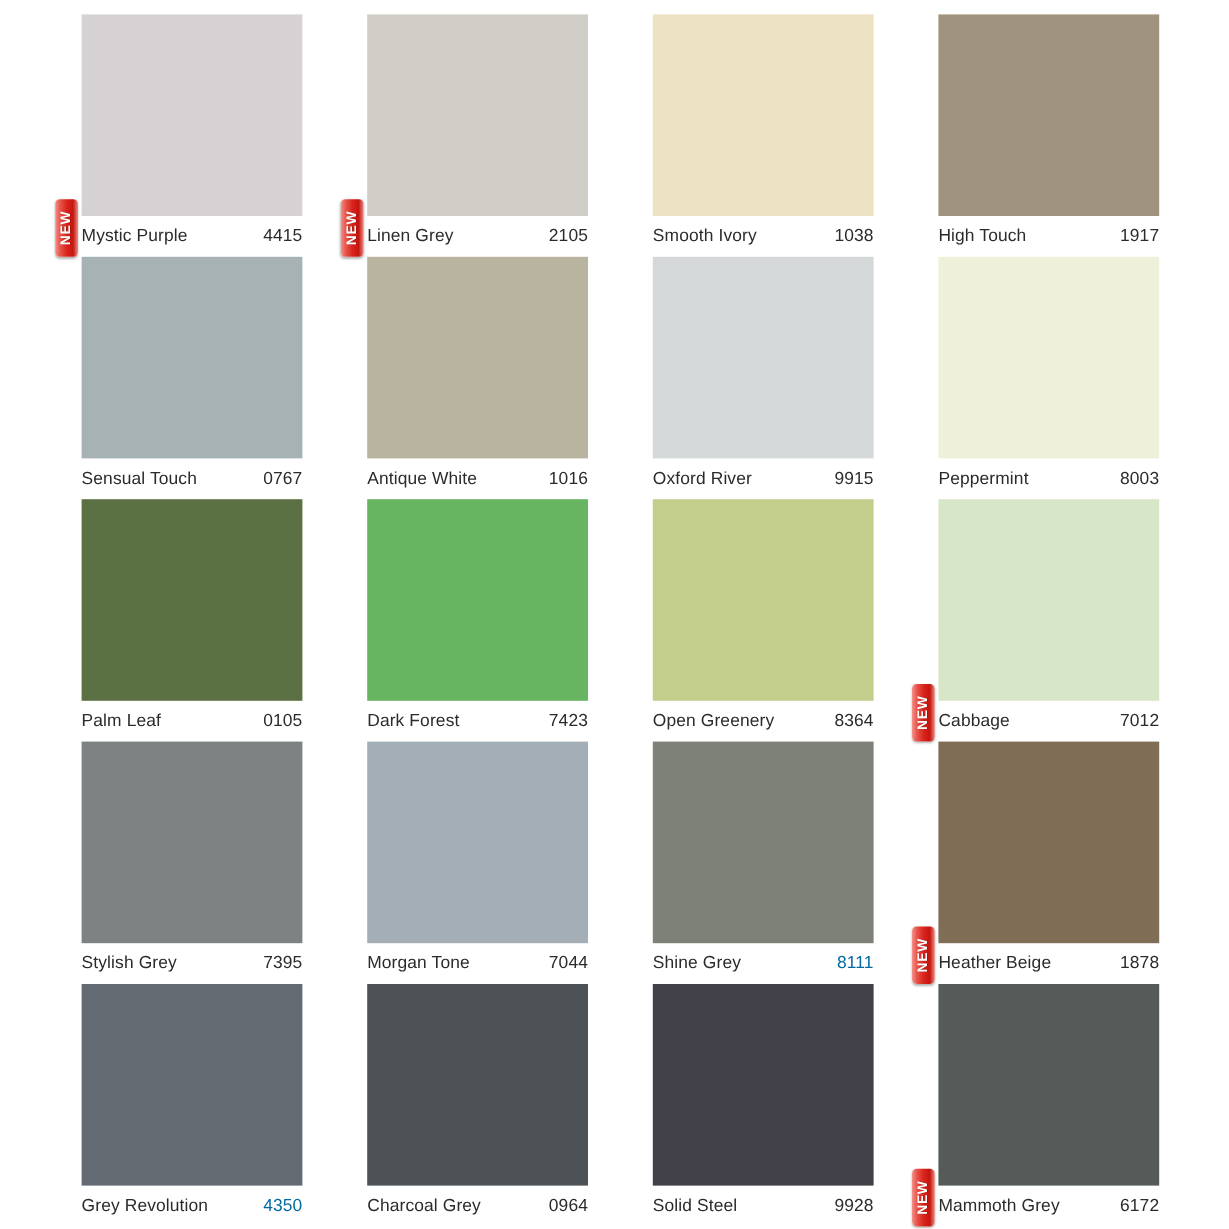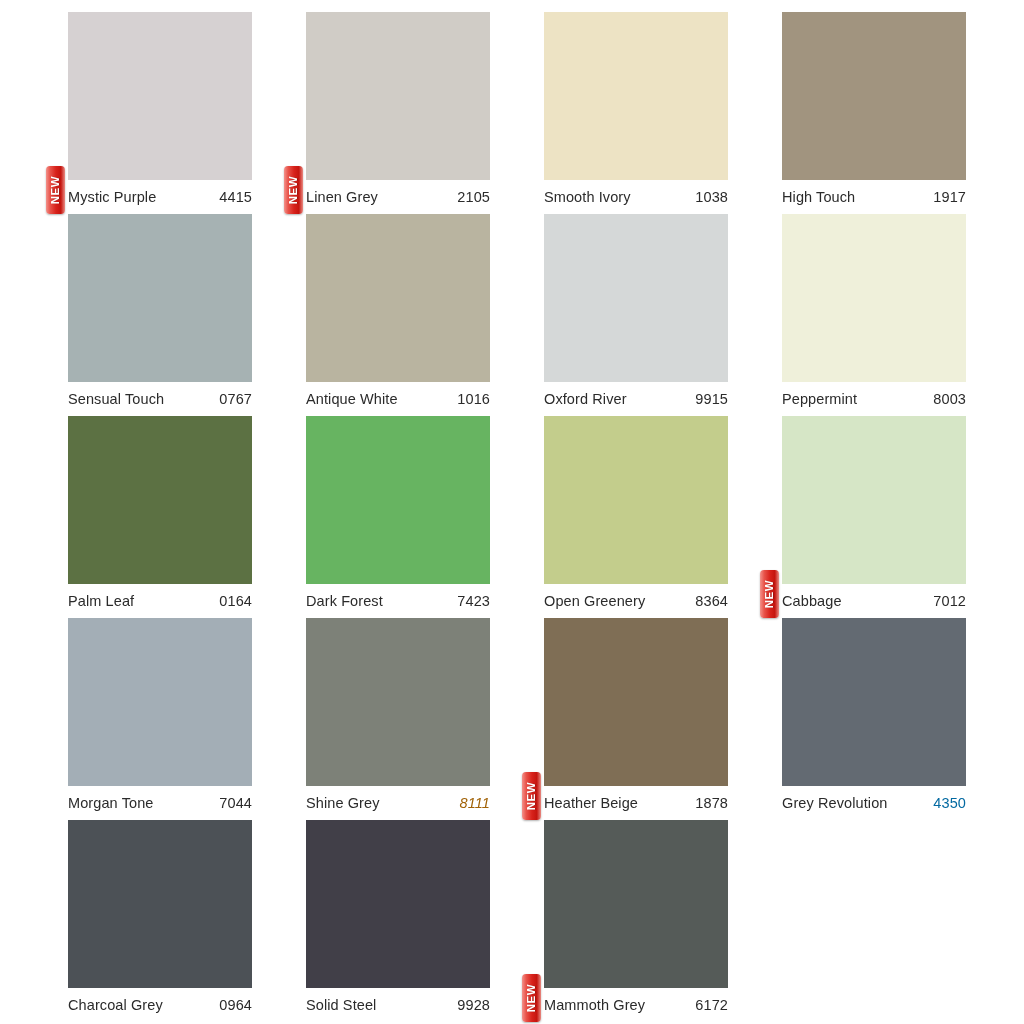--- a/index.html
+++ b/index.html
@@ -159,21 +159,21 @@
       <div class="swatch-chip" style="background: rgb(239, 240, 218);"></div>
       <div class="swatch-meta">
         <span class="swatch-name" style="color: rgb(43, 43, 43);">Peppermint</span>
         <span class="swatch-code" style="color: rgb(43, 43, 43);">8003</span>
       </div>
     </div>
     <div class="swatch-card">
       <div class="swatch-chip" style="background: rgb(92, 113, 67);"></div>
       <div class="swatch-meta">
         <span class="swatch-name" style="color: rgb(43, 43, 43);">Palm Leaf</span>
-        <span class="swatch-code" style="color: rgb(43, 43, 43);">0164</span>
+        <span class="swatch-code" style="color: rgb(43, 43, 43);">0105</span>
       </div>
     </div>
     <div class="swatch-card">
       <div class="swatch-chip" style="background: rgb(103, 180, 97);"></div>
       <div class="swatch-meta">
         <span class="swatch-name" style="color: rgb(43, 43, 43);">Dark Forest</span>
         <span class="swatch-code" style="color: rgb(43, 43, 43); text-align: center;">7423</span>
       </div>
     </div>
     <div class="swatch-card">
@@ -187,31 +187,38 @@
       <div class="swatch-chip" style="background: rgb(214, 230, 198);"></div>
       <div class="new-badge" style="background: linear-gradient(to right, rgb(243, 146, 139) 0%, rgb(232, 83, 74) 22%, rgb(216, 35, 28) 52%, rgb(197, 21, 15) 78%, rgb(233, 139, 131) 100%);">
         <span class="new-badge-text">NEW</span>
       </div>
       <div class="swatch-meta">
         <span class="swatch-name" style="color: rgb(43, 43, 43);">Cabbage</span>
         <span class="swatch-code" style="color: rgb(43, 43, 43);">7012</span>
       </div>
     </div>
     <div class="swatch-card">
+      <div class="swatch-chip" style="background: rgb(125, 130, 131);"></div>
+      <div class="swatch-meta">
+        <span class="swatch-name" style="color: rgb(43, 43, 43);">Stylish Grey</span>
+        <span class="swatch-code" style="color: rgb(43, 43, 43);">7395</span>
+      </div>
+    </div>
+    <div class="swatch-card">
       <div class="swatch-chip" style="background: rgb(163, 174, 182);"></div>
       <div class="swatch-meta">
         <span class="swatch-name" style="color: rgb(43, 43, 43);">Morgan Tone</span>
         <span class="swatch-code" style="color: rgb(43, 43, 43);">7044</span>
       </div>
     </div>
     <div class="swatch-card">
       <div class="swatch-chip" style="background: rgb(125, 129, 120);"></div>
       <div class="swatch-meta">
         <span class="swatch-name" style="color: rgb(43, 43, 43);">Shine Grey</span>
-        <span class="swatch-code" style="color: #a16207; font-style: italic;">8111</span>
+        <span class="swatch-code" style="color: #0369a1;">8111</span>
       </div>
     </div>
     <div class="swatch-card">
       <div class="swatch-chip" style="background: rgb(127, 110, 85);"></div>
       <div class="new-badge" style="background: linear-gradient(to right, rgb(243, 146, 139) 0%, rgb(232, 83, 74) 22%, rgb(216, 35, 28) 52%, rgb(197, 21, 15) 78%, rgb(233, 139, 131) 100%);">
         <span class="new-badge-text">NEW</span>
       </div>
       <div class="swatch-meta">
         <span class="swatch-name" style="color: rgb(43, 43, 43);">Heather Beige</span>
         <span class="swatch-code" style="color: rgb(43, 43, 43);">1878</span>

